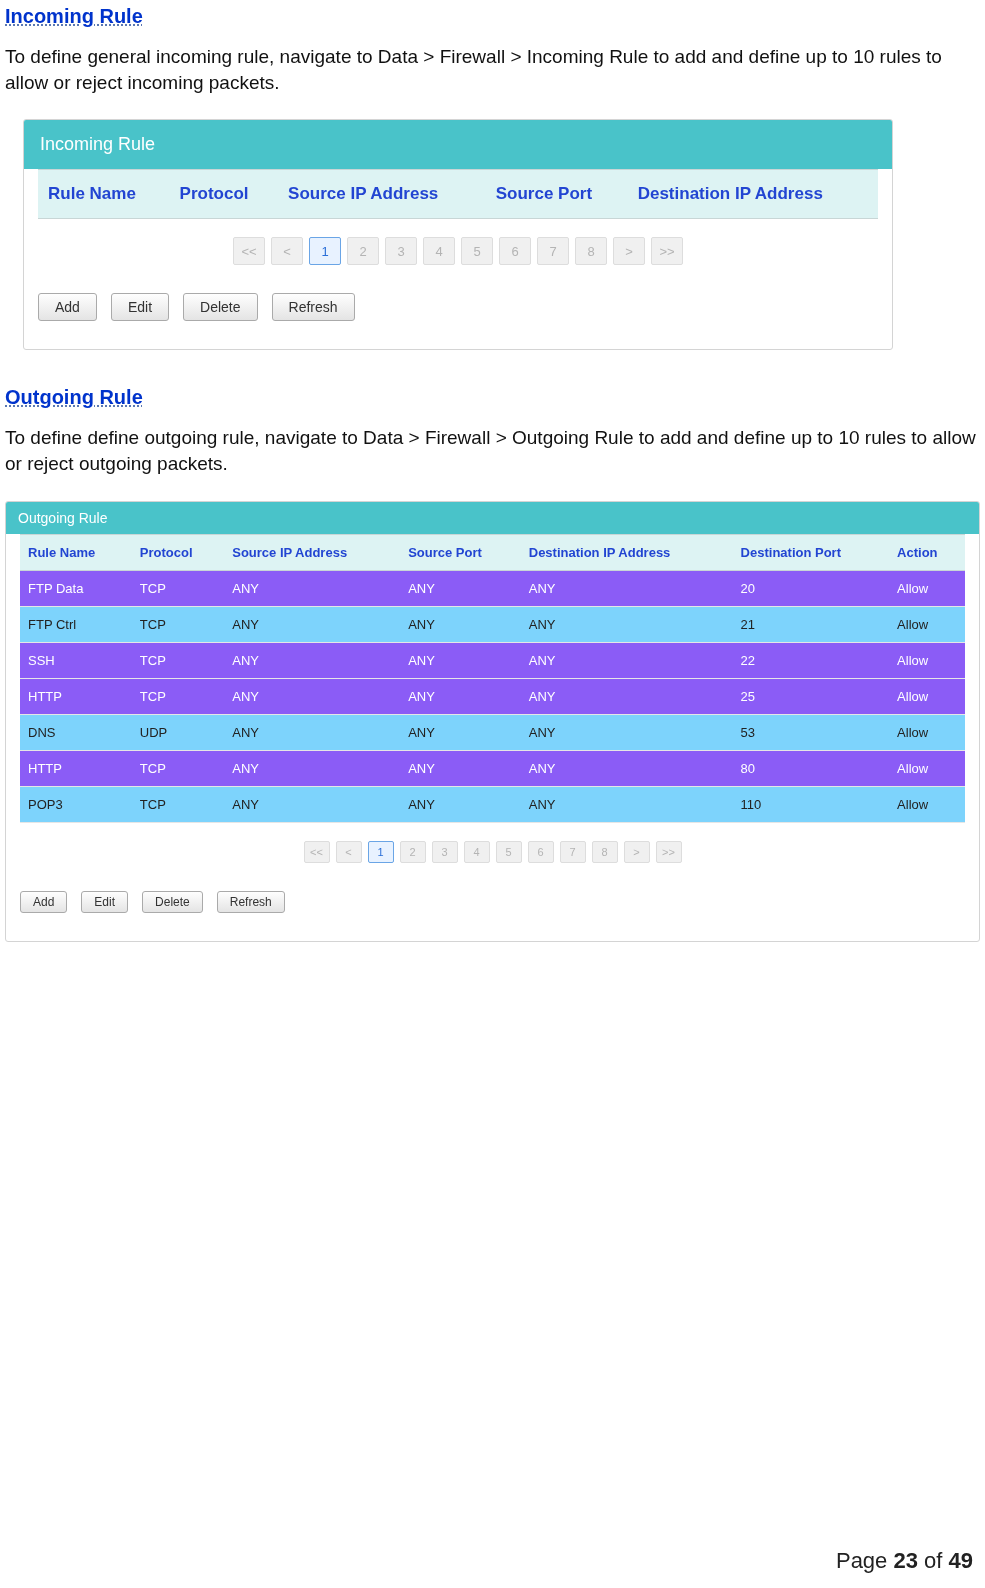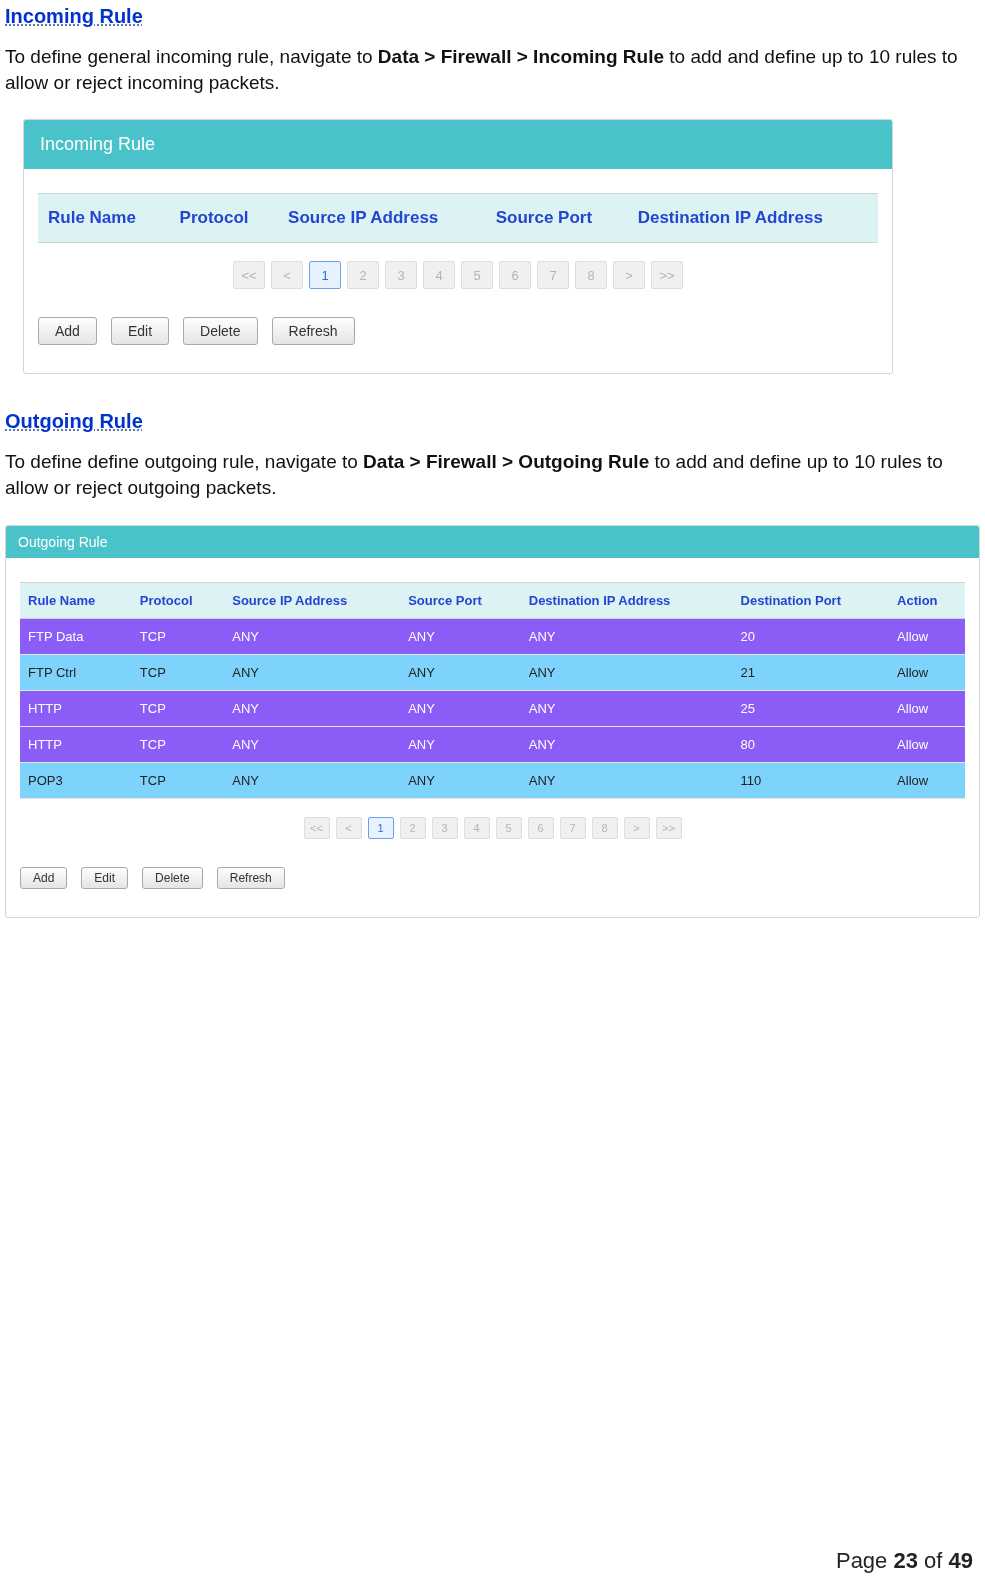--- a/index.html
+++ b/index.html
@@ -20,40 +20,40 @@
     text-decoration-style: dotted;
     text-decoration-color: #5a78b3;
     margin: 0 0 16px 0;
   }
   .body-text {
     font-size: 19px;
     line-height: 1.35;
     margin-bottom: 24px;
     color: #111;
   }
-  .body-text b { font-weight: bold; }
+  .body-text b { font-weight: normal; }
 
   .panel {
     border: 1px solid #d4d4d4;
     border-radius: 3px;
     margin-bottom: 36px;
     overflow: hidden;
     background: #fff;
   }
   .panel.small { width: 870px; margin-left: 18px; }
   .panel-header {
     background: #49c3c9;
     color: #fff;
     padding: 12px 16px;
     font-size: 18px;
   }
   .panel.small .panel-header { font-size: 18px; padding: 14px 16px; }
   .panel.wide .panel-header { font-size: 14px; padding: 8px 12px; }
 
-  .panel-body { padding: 24px 14px 18px; }
+  .panel-body { padding: 0 14px 18px; }
 
   .tbl { width: 100%; border-collapse: collapse; }
   .tbl th {
     background: #ddf3f3;
     color: #2245d2;
     text-align: left;
     font-weight: bold;
     padding: 14px 10px;
     font-size: 17px;
     border-top: 1px solid #c8d6d6;
@@ -201,26 +201,44 @@
           <tr class="even">
             <td>FTP Ctrl</td>
             <td>TCP</td>
             <td>ANY</td>
             <td>ANY</td>
             <td>ANY</td>
             <td>21</td>
             <td>Allow</td>
           </tr>
           <tr class="odd">
+            <td>SSH</td>
+            <td>TCP</td>
+            <td>ANY</td>
+            <td>ANY</td>
+            <td>ANY</td>
+            <td>22</td>
+            <td>Allow</td>
+          </tr>
+          <tr class="odd">
             <td>HTTP</td>
             <td>TCP</td>
             <td>ANY</td>
             <td>ANY</td>
             <td>ANY</td>
             <td>25</td>
+            <td>Allow</td>
+          </tr>
+          <tr class="even">
+            <td>DNS</td>
+            <td>UDP</td>
+            <td>ANY</td>
+            <td>ANY</td>
+            <td>ANY</td>
+            <td>53</td>
             <td>Allow</td>
           </tr>
           <tr class="odd">
             <td>HTTP</td>
             <td>TCP</td>
             <td>ANY</td>
             <td>ANY</td>
             <td>ANY</td>
             <td>80</td>
             <td>Allow</td>

